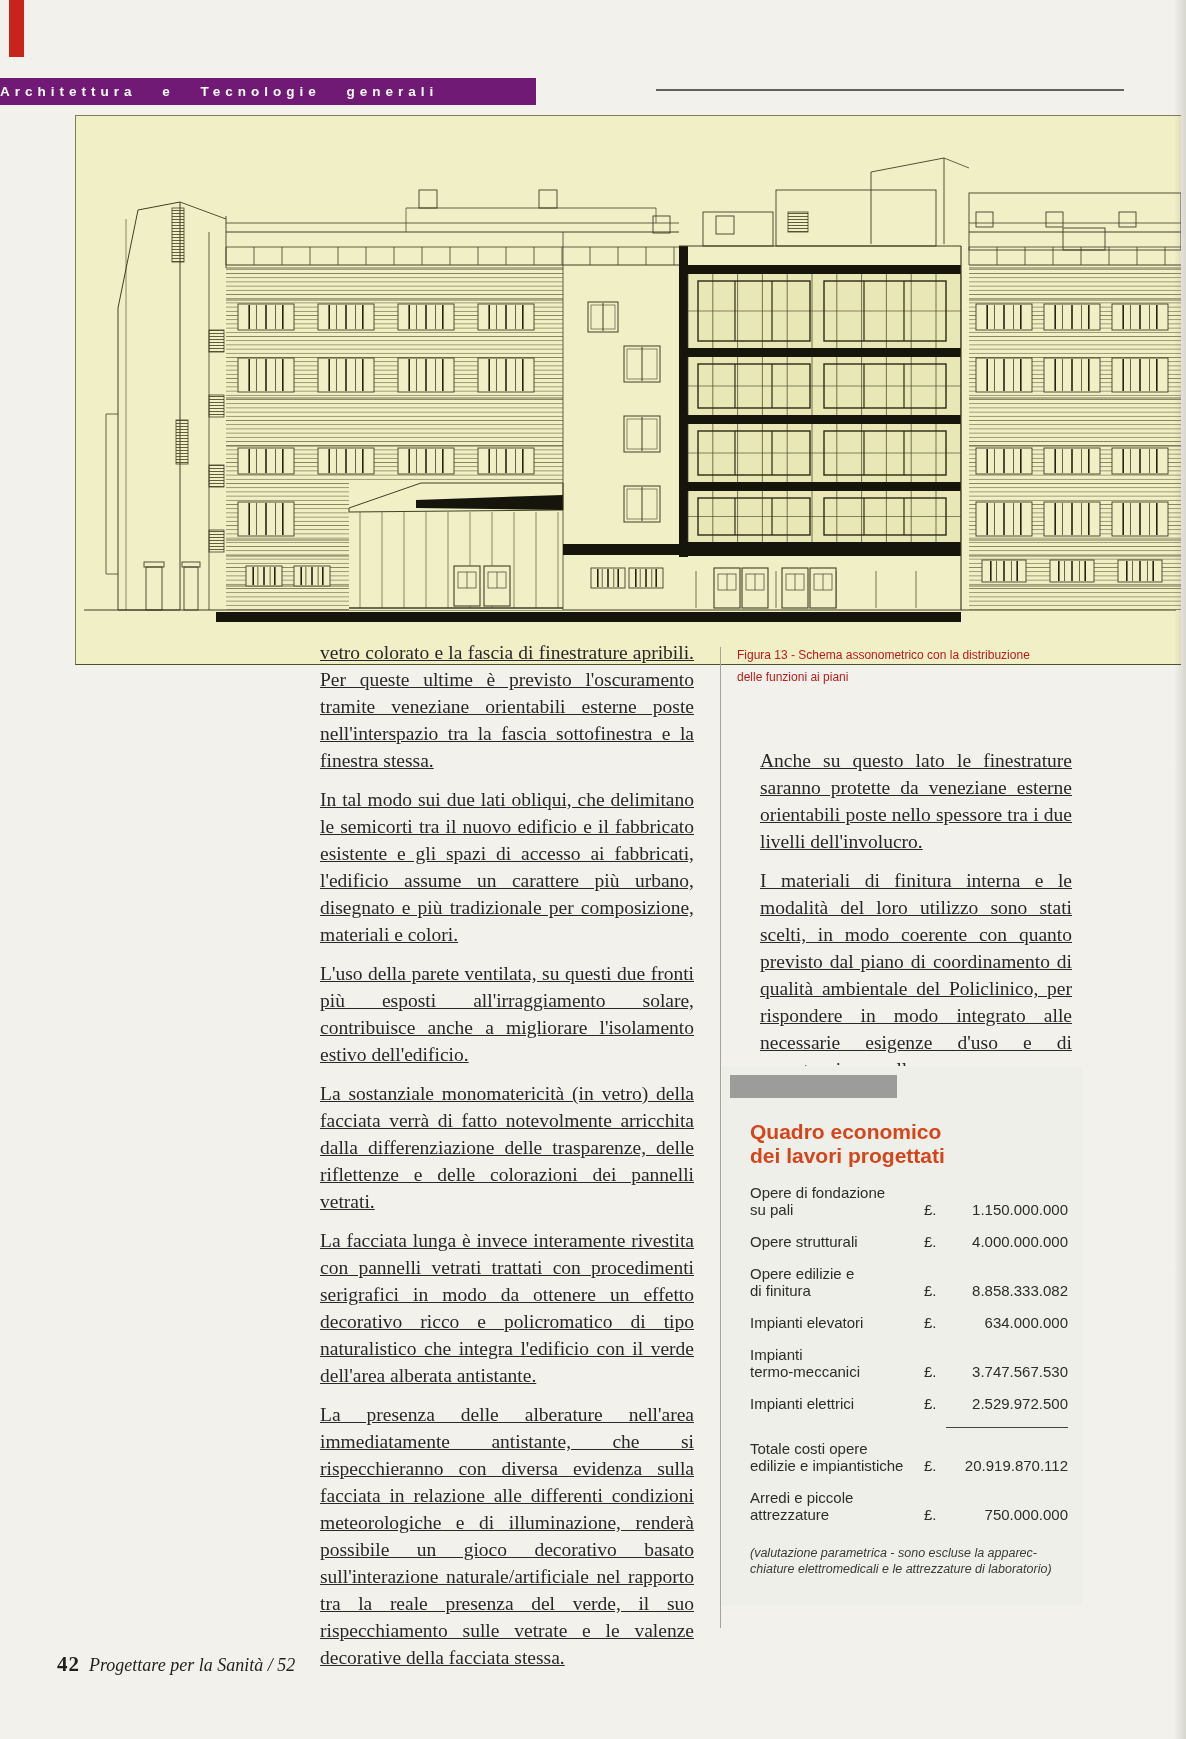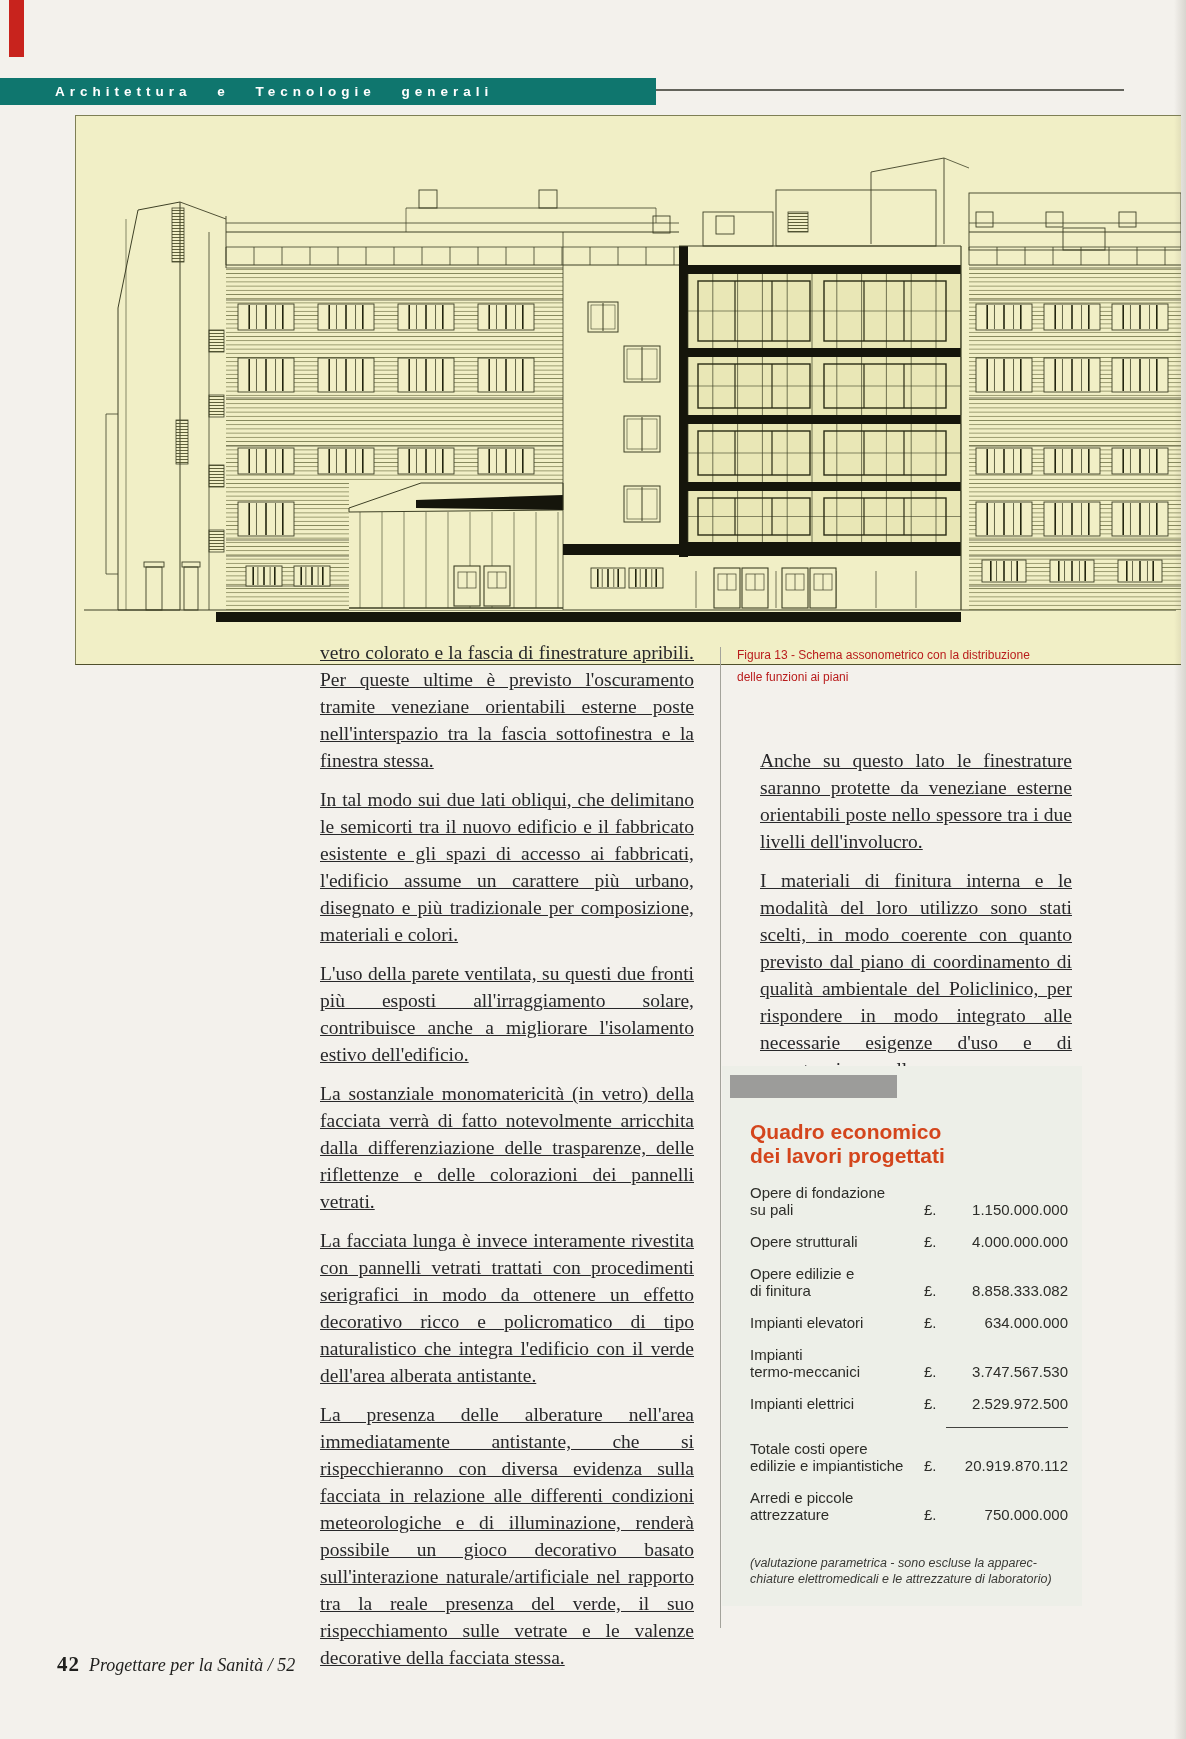--- a/index.html
+++ b/index.html
@@ -1,22 +1,22 @@
 <!DOCTYPE html>
 <html><head>
 <meta charset="utf-8">
 <style>
   html,body{margin:0;padding:0;background:#e9e7e2;}
   .page{position:relative;width:1186px;height:1739px;background:#f3f1ec;overflow:hidden;
         font-family:"Liberation Serif",serif;}
   .abs{position:absolute;}
   .corner-mark{left:9px;top:0;width:15px;height:57px;background:#c8231d;}
-  .band{left:0;top:78px;width:656px;height:27px;background:#0f766e;color:#ffffff;
+  .band{left:0;top:78px;width:536px;height:27px;background:#701a75;color:#ffffff;
         font-family:"Liberation Sans",sans-serif;font-weight:bold;font-size:13.5px;
-        letter-spacing:5px;word-spacing:17px;line-height:27px;padding-left:55px;box-sizing:border-box;
+        letter-spacing:5px;word-spacing:17px;line-height:27px;box-sizing:border-box;
         white-space:nowrap;overflow:hidden;}
   .band-rule{left:656px;top:89px;width:468px;height:2px;background:#63635b;}
   .panel{left:75px;top:115px;width:1105px;height:548px;background:#f1efc6;
          border-top:1px solid #7e7f55;border-left:1px solid #7e7f55;border-bottom:1px solid #4f502c;}
   .leftcol{left:308px;top:627px;width:398px;font-size:19.5px;line-height:27px;color:#28282a;text-align:justify;}
   .leftcol p,.rightcol p{margin:12px;text-decoration:underline;}
   .rightcol{left:748px;top:735px;width:336px;font-size:19.5px;line-height:27px;color:#28282a;text-align:justify;}
   .caption{left:737px;top:645px;font-family:"Liberation Sans",sans-serif;
            font-size:12px;line-height:21.5px;color:#b91c1c;}
   .caption div{white-space:nowrap;}
@@ -25,21 +25,21 @@
            font-family:"Liberation Sans",sans-serif;color:#2d2d29;box-sizing:border-box;
            padding:9px 8px 0 28px;}
   .graybar{width:167px;height:23px;background:#9c9c9a;margin-left:-20px;}
   .cost-title{margin-top:22px;font-weight:bold;font-size:21px;line-height:24px;color:#d4451c;}
   .rows{margin-top:16px;}
   .t-row{display:flex;align-items:flex-end;margin-bottom:15px;font-size:15px;line-height:17px;}
   .t-label{width:174px;}
   .t-cur{width:28px;}
   .t-val{flex:1;text-align:right;padding-right:6px;}
   .sep{height:1px;background:#43433f;width:122px;margin:4px 6px 12px auto;}
-  .footnote{margin-top:32px;font-style:italic;font-size:12.5px;line-height:16px;color:#3a3a36;}
+  .footnote{margin-top:22px;font-style:italic;font-size:12.5px;line-height:16px;color:#3a3a36;}
   .footnote div{white-space:nowrap;}
   .footer{left:57px;top:1652px;color:#1f1f1d;display:flex;align-items:baseline;}
   .footer .num{font-weight:bold;font-size:21px;letter-spacing:1px;}
   .footer .jt{font-size:18px;margin-left:9px;font-style:italic;}
   .right-shade{left:1174px;top:0;width:12px;height:1739px;
                background:linear-gradient(90deg,rgba(120,115,105,0) 0%,rgba(120,115,105,0.22) 100%);}
 </style>
 </head>
 <body>
 

